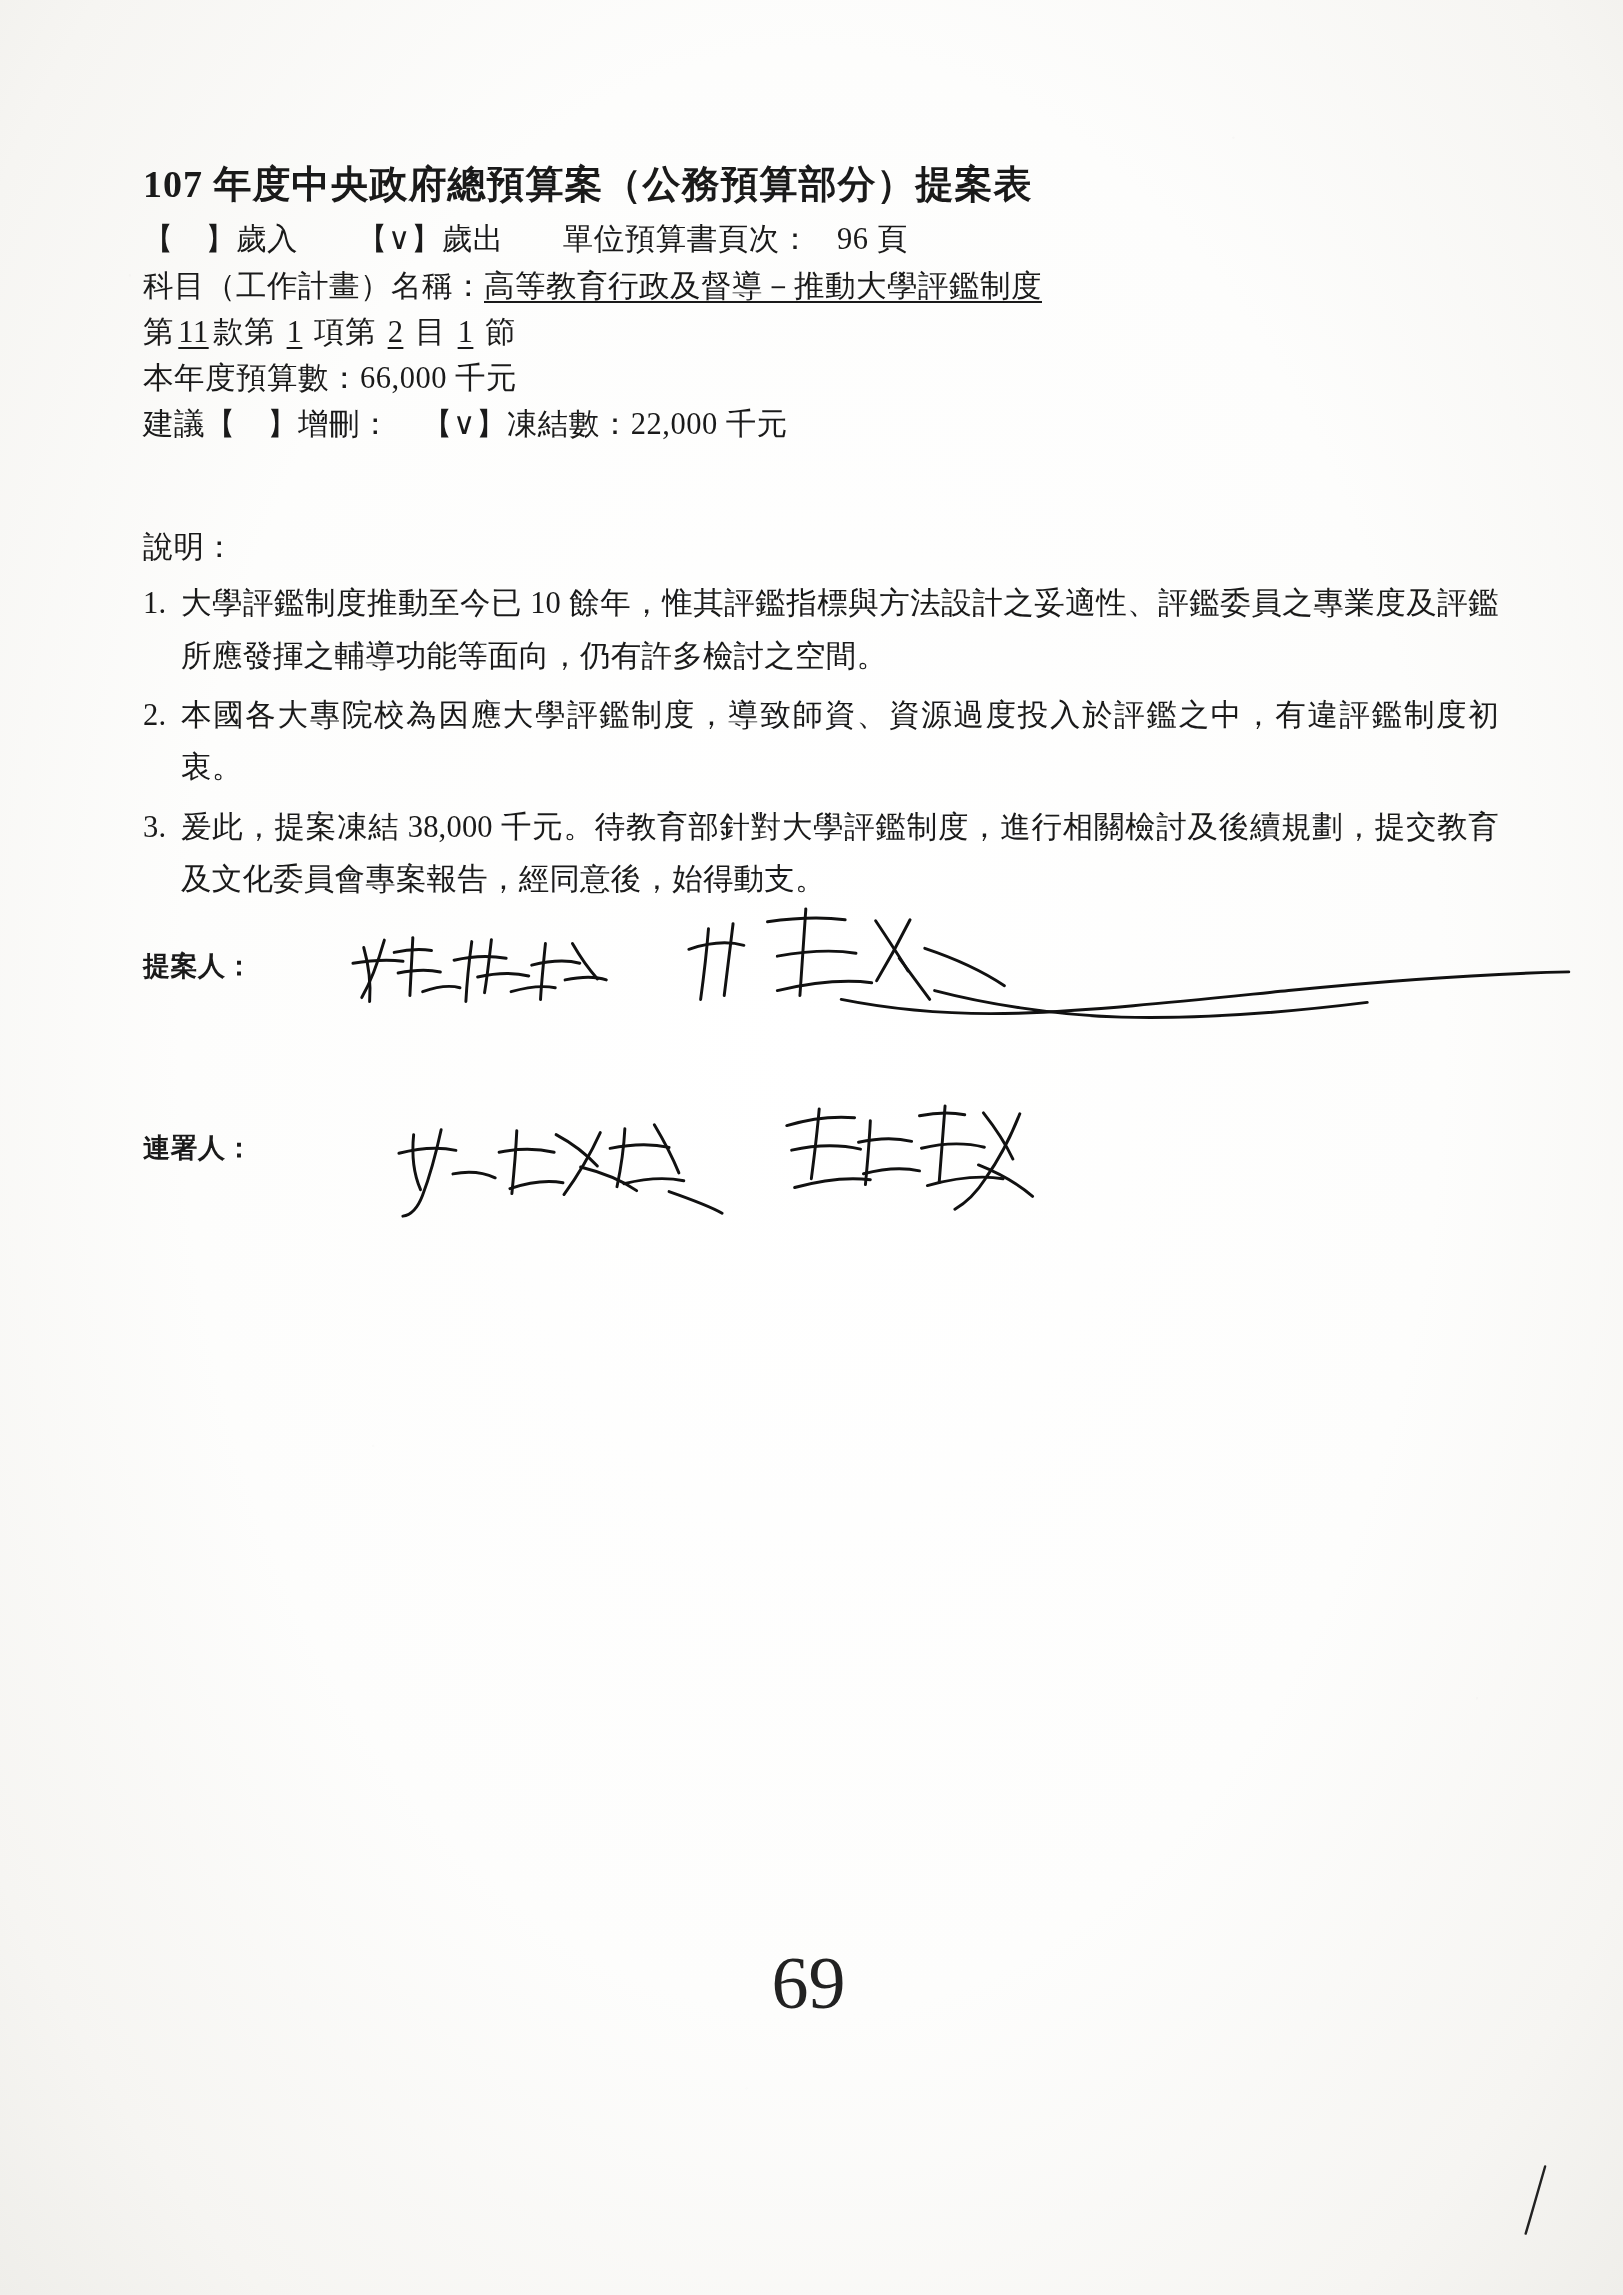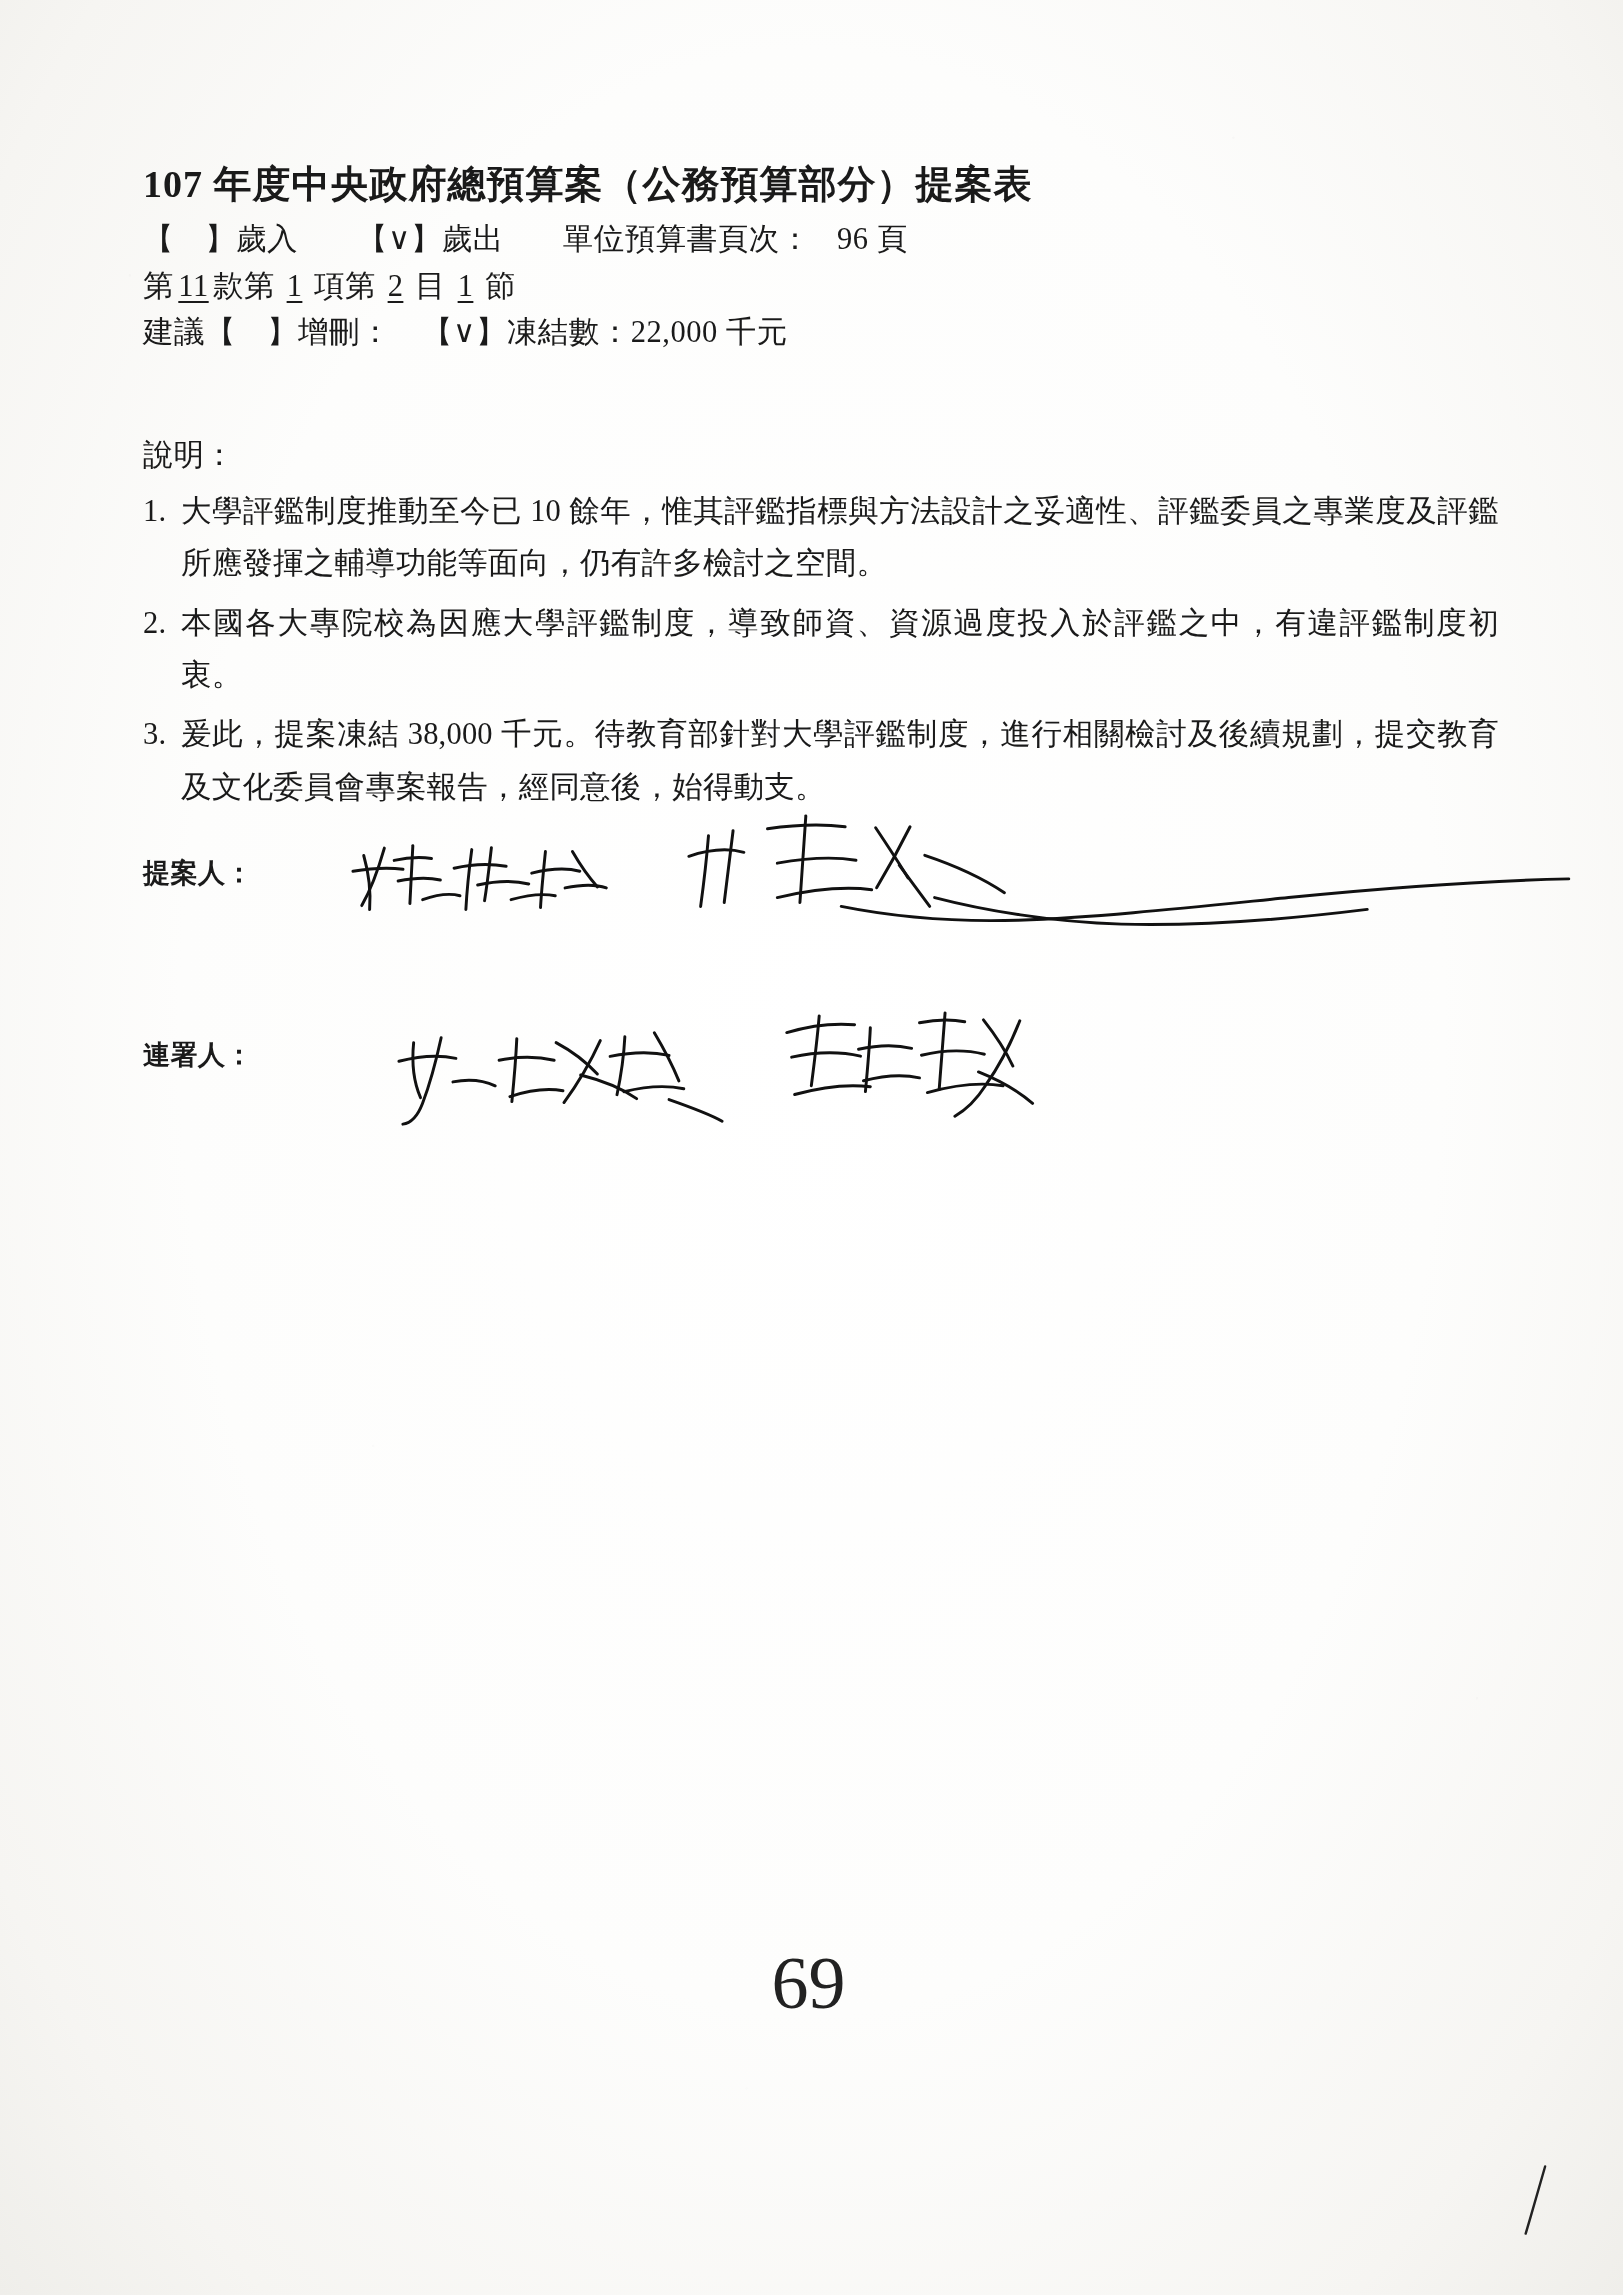--- a/index.html
+++ b/index.html
@@ -180,25 +180,31 @@
 
   <div class="content">
 
     <h1 class="doc-title">107 年度中央政府總預算案（公務預算部分）提案表</h1>
 
 
     <div class="line">
       <span class="box">【　】</span><span>歲入</span><span class="gap-lg"></span><span class="box">【∨】</span><span>歲出</span><span class="gap-lg"></span><span>單位預算書頁次：</span><span class="blank-page">96 頁</span>
     </div>
 
+    <div class="line">
+      <span>科目（工作計畫）名稱：</span><span class="ul">高等教育行政及督導－推動大學評鑑制度</span>
+    </div>
 
     <div class="line">
       <span>第</span><span class="blank-num">11</span><span>款第</span><span class="blank-num">1</span><span>項第</span><span class="blank-num">2</span><span>目</span><span class="blank-num">1</span><span>節</span>
     </div>
 
+    <div class="line">
+      <span>本年度預算數：</span><span>66,000 千元</span>
+    </div>
 
     <div class="line">
       <span>建議</span><span class="box">【　】</span><span>增刪：</span><span class="gap-md"></span><span class="box">【∨】</span><span>凍結數：</span><span>22,000 千元</span>
     </div>
 
     <div class="section-gap"></div>
 
 
     <div class="section-gap"></div>
 

